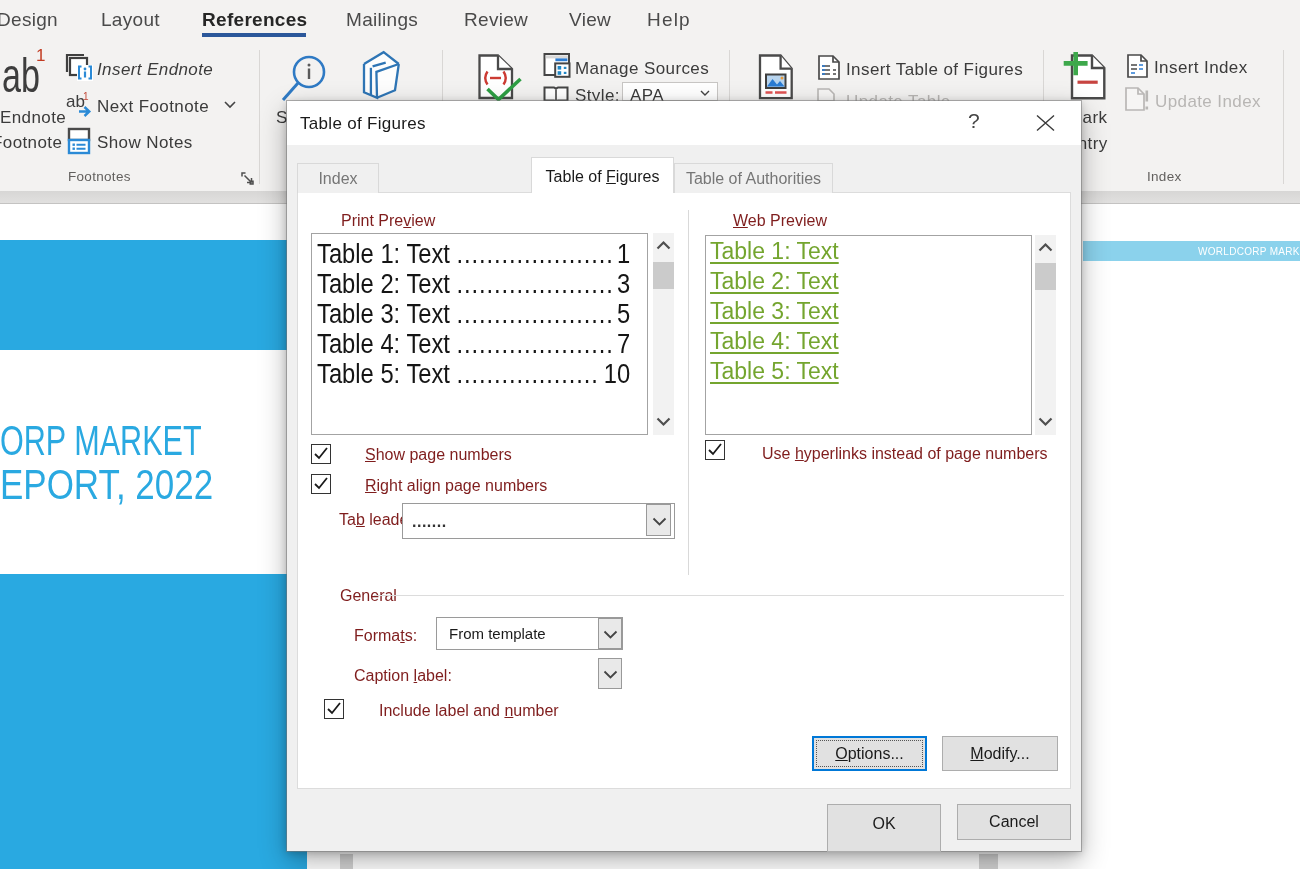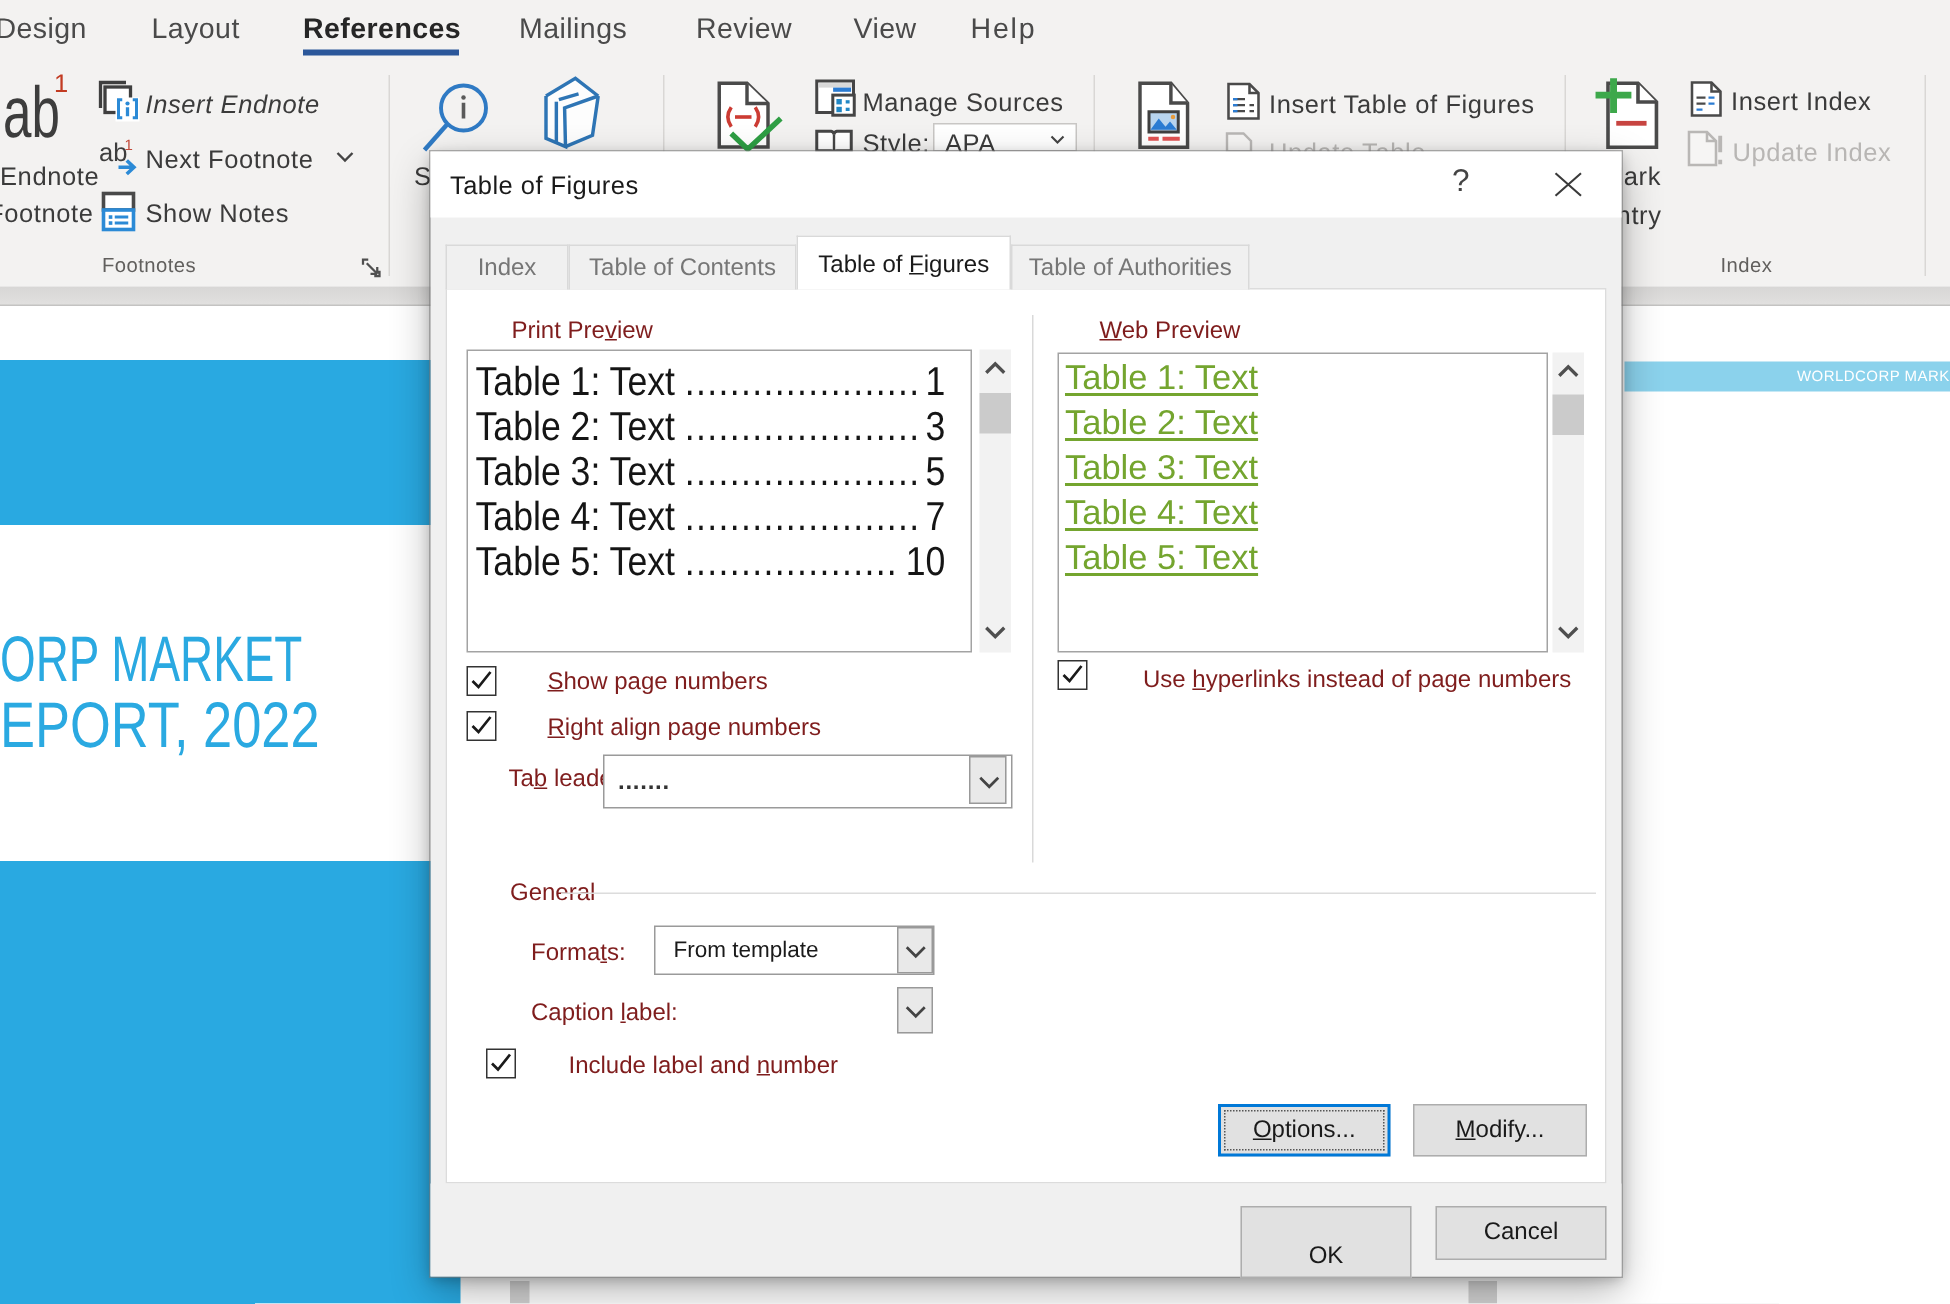--- a/index.html
+++ b/index.html
@@ -208,21 +208,20 @@
   <div class="abs" id="dlgtitle">
     <div class="t">Table of Figures</div>
     <div class="abs" style="left:681px; top:8px; font-size:21px; color:#444;">?</div>
     <svg style="left:749px; top:14px;" width="19" height="16" viewBox="0 0 19 16">
         <path d="M1 0.5 L18 15.5 M18 0.5 L1 15.5" stroke="#3a3a3a" stroke-width="1.4"></path>
       </svg>
   </div>
   <div class="abs" id="pane"></div>
 
   <div class="tab" style="left:10px; width:82px; padding-top:6px;">Index</div>
-  <div class="tab" style="left:92px; width:152px; padding-top:6px;">Table of Contents</div>
   <div class="tab active" style="left:244px; width:143px; padding-top:10px;">Table of <u>F</u>igures</div>
   <div class="tab" style="left:387px; width:159px; padding-top:6px;">Table of Authorities</div>
 
   <div class="lbl" style="left:26px; top:111px;">Print Pre<u>v</u>iew</div>
   <div class="pvbox" style="left:24px; top:132px; width:337px; height:202px; padding:5px 6px 0 5px;">
     <div class="pline">
         <span>Table 1: Text&nbsp;</span>
         <span class="dots">.....................</span>
         <span class="num">1</span>
       </div>
@@ -328,15 +327,15 @@
     </div>
   <div class="lbl" style="left:64px; top:601px;">Include label and <u>n</u>umber</div>
 
   <div class="btn" style="left:525px; top:635px; width:115px; height:35px; border:2px solid #0078d7;">
       <div style="position:absolute; left:3px; top:3px; right:3px; bottom:3px; outline:1px dotted #555;"></div>
       <div style="position:absolute; left:0; right:0; top:7px;"><u>O</u>ptions...</div>
     </div>
   <div class="btn" style="left:655px; top:635px; width:116px; height:35px; padding-top:8px;"><u>M</u>odify...</div>
 
   <div class="abs" style="left:0; top:688px; width:794px; height:62px; background:#f0f0f0;"></div>
-  <div class="btn" style="left:540px; top:703px; width:114px; height:48px; padding-top:24px;">OK</div>
+  <div class="btn" style="left:540px; top:703px; width:114px; height:48px; padding-top:10px;">OK</div>
   <div class="btn" style="left:670px; top:703px; width:114px; height:36px; padding-top:8px;">Cancel</div>
 </div>
 
 </body></html>

